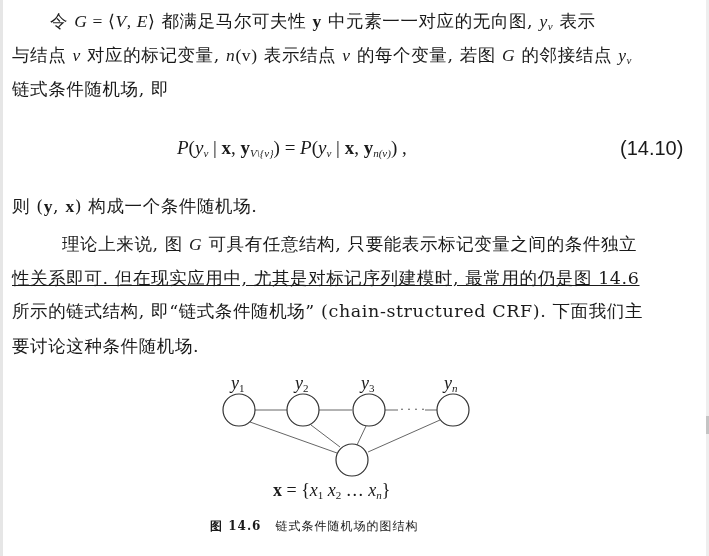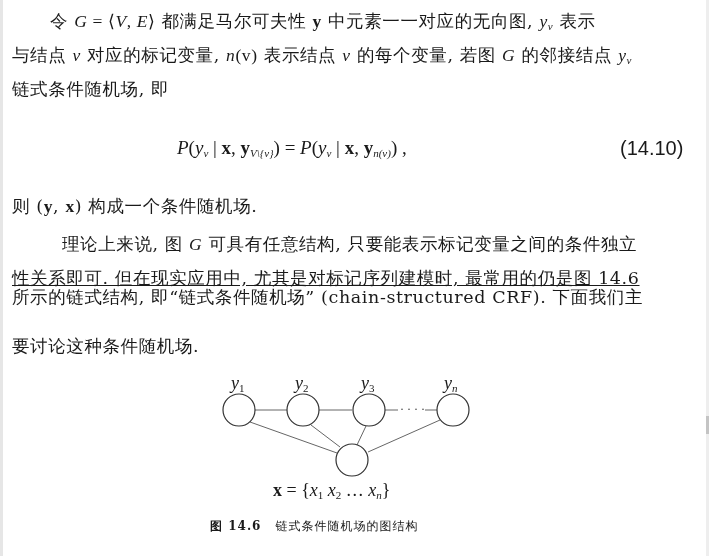--- a/index.html
+++ b/index.html
@@ -46,21 +46,21 @@
   <div class="eqnum">(14.10)</div>
 
   <div class="line" style="top:195px;">
     <span>则 (</span><span class="b">y</span><span>, </span><span class="b">x</span><span>) 构成一个条件随机场.</span>
   </div>
 
   <div class="line" style="top:233px; left:50px;">
     <span>理论上来说, 图 </span><span class="m">G</span><span> 可具有任意结构, 只要能表示标记变量之间的条件独立</span>
   </div>
   <div class="line" style="top:267px;text-decoration:underline;">性关系即可. 但在现实应用中, 尤其是对标记序列建模时, 最常用的仍是图 14.6</div>
-  <div class="line" style="top:286px;">所示的链式结构, 即“链式条件随机场” (chain-structured CRF). 下面我们主</div>
+  <div class="line" style="top:300px;">所示的链式结构, 即“链式条件随机场” (chain-structured CRF). 下面我们主</div>
   <div class="line" style="top:335px;">要讨论这种条件随机场.</div>
 
 </div>
 
 <svg style="position:absolute; left:0; top:0;" width="709" height="556">
   <g stroke="#666" stroke-width="1" fill="none">
     <line x1="255" y1="410" x2="287" y2="410"></line>
     <line x1="319" y1="410" x2="352" y2="410"></line>
     <line x1="385" y1="410" x2="398" y2="410"></line>
     <line x1="425" y1="410" x2="437" y2="410"></line>

